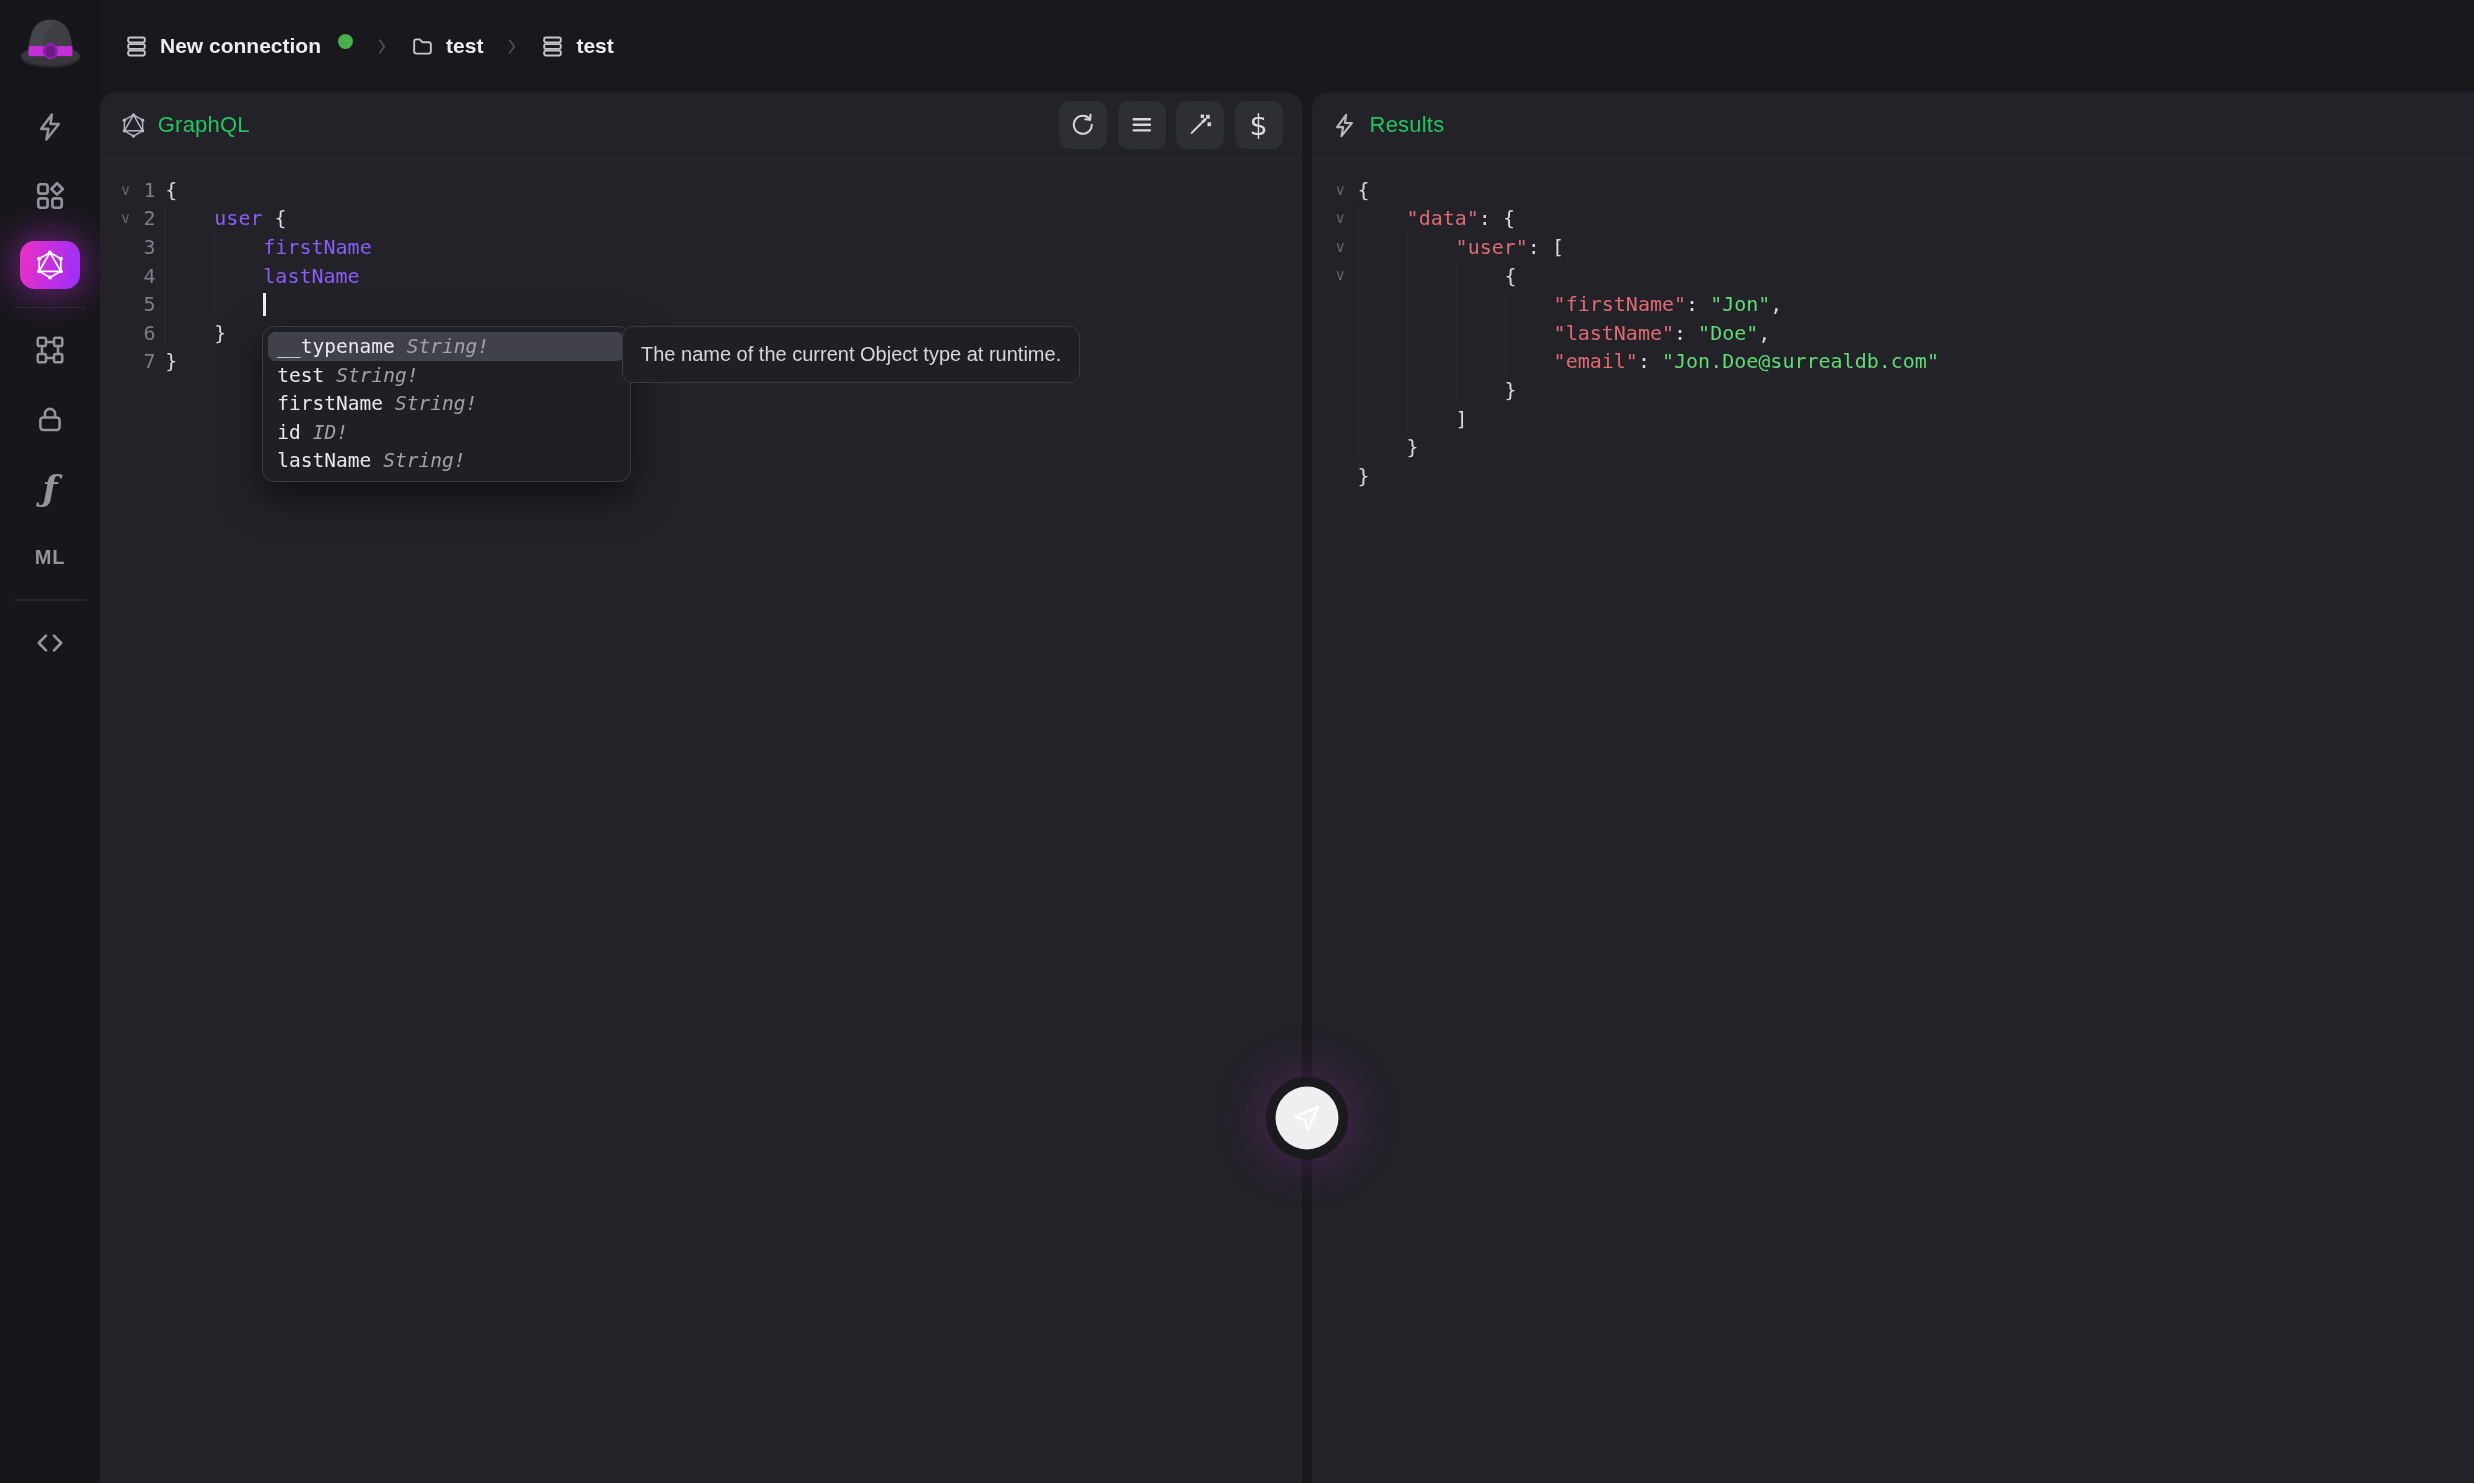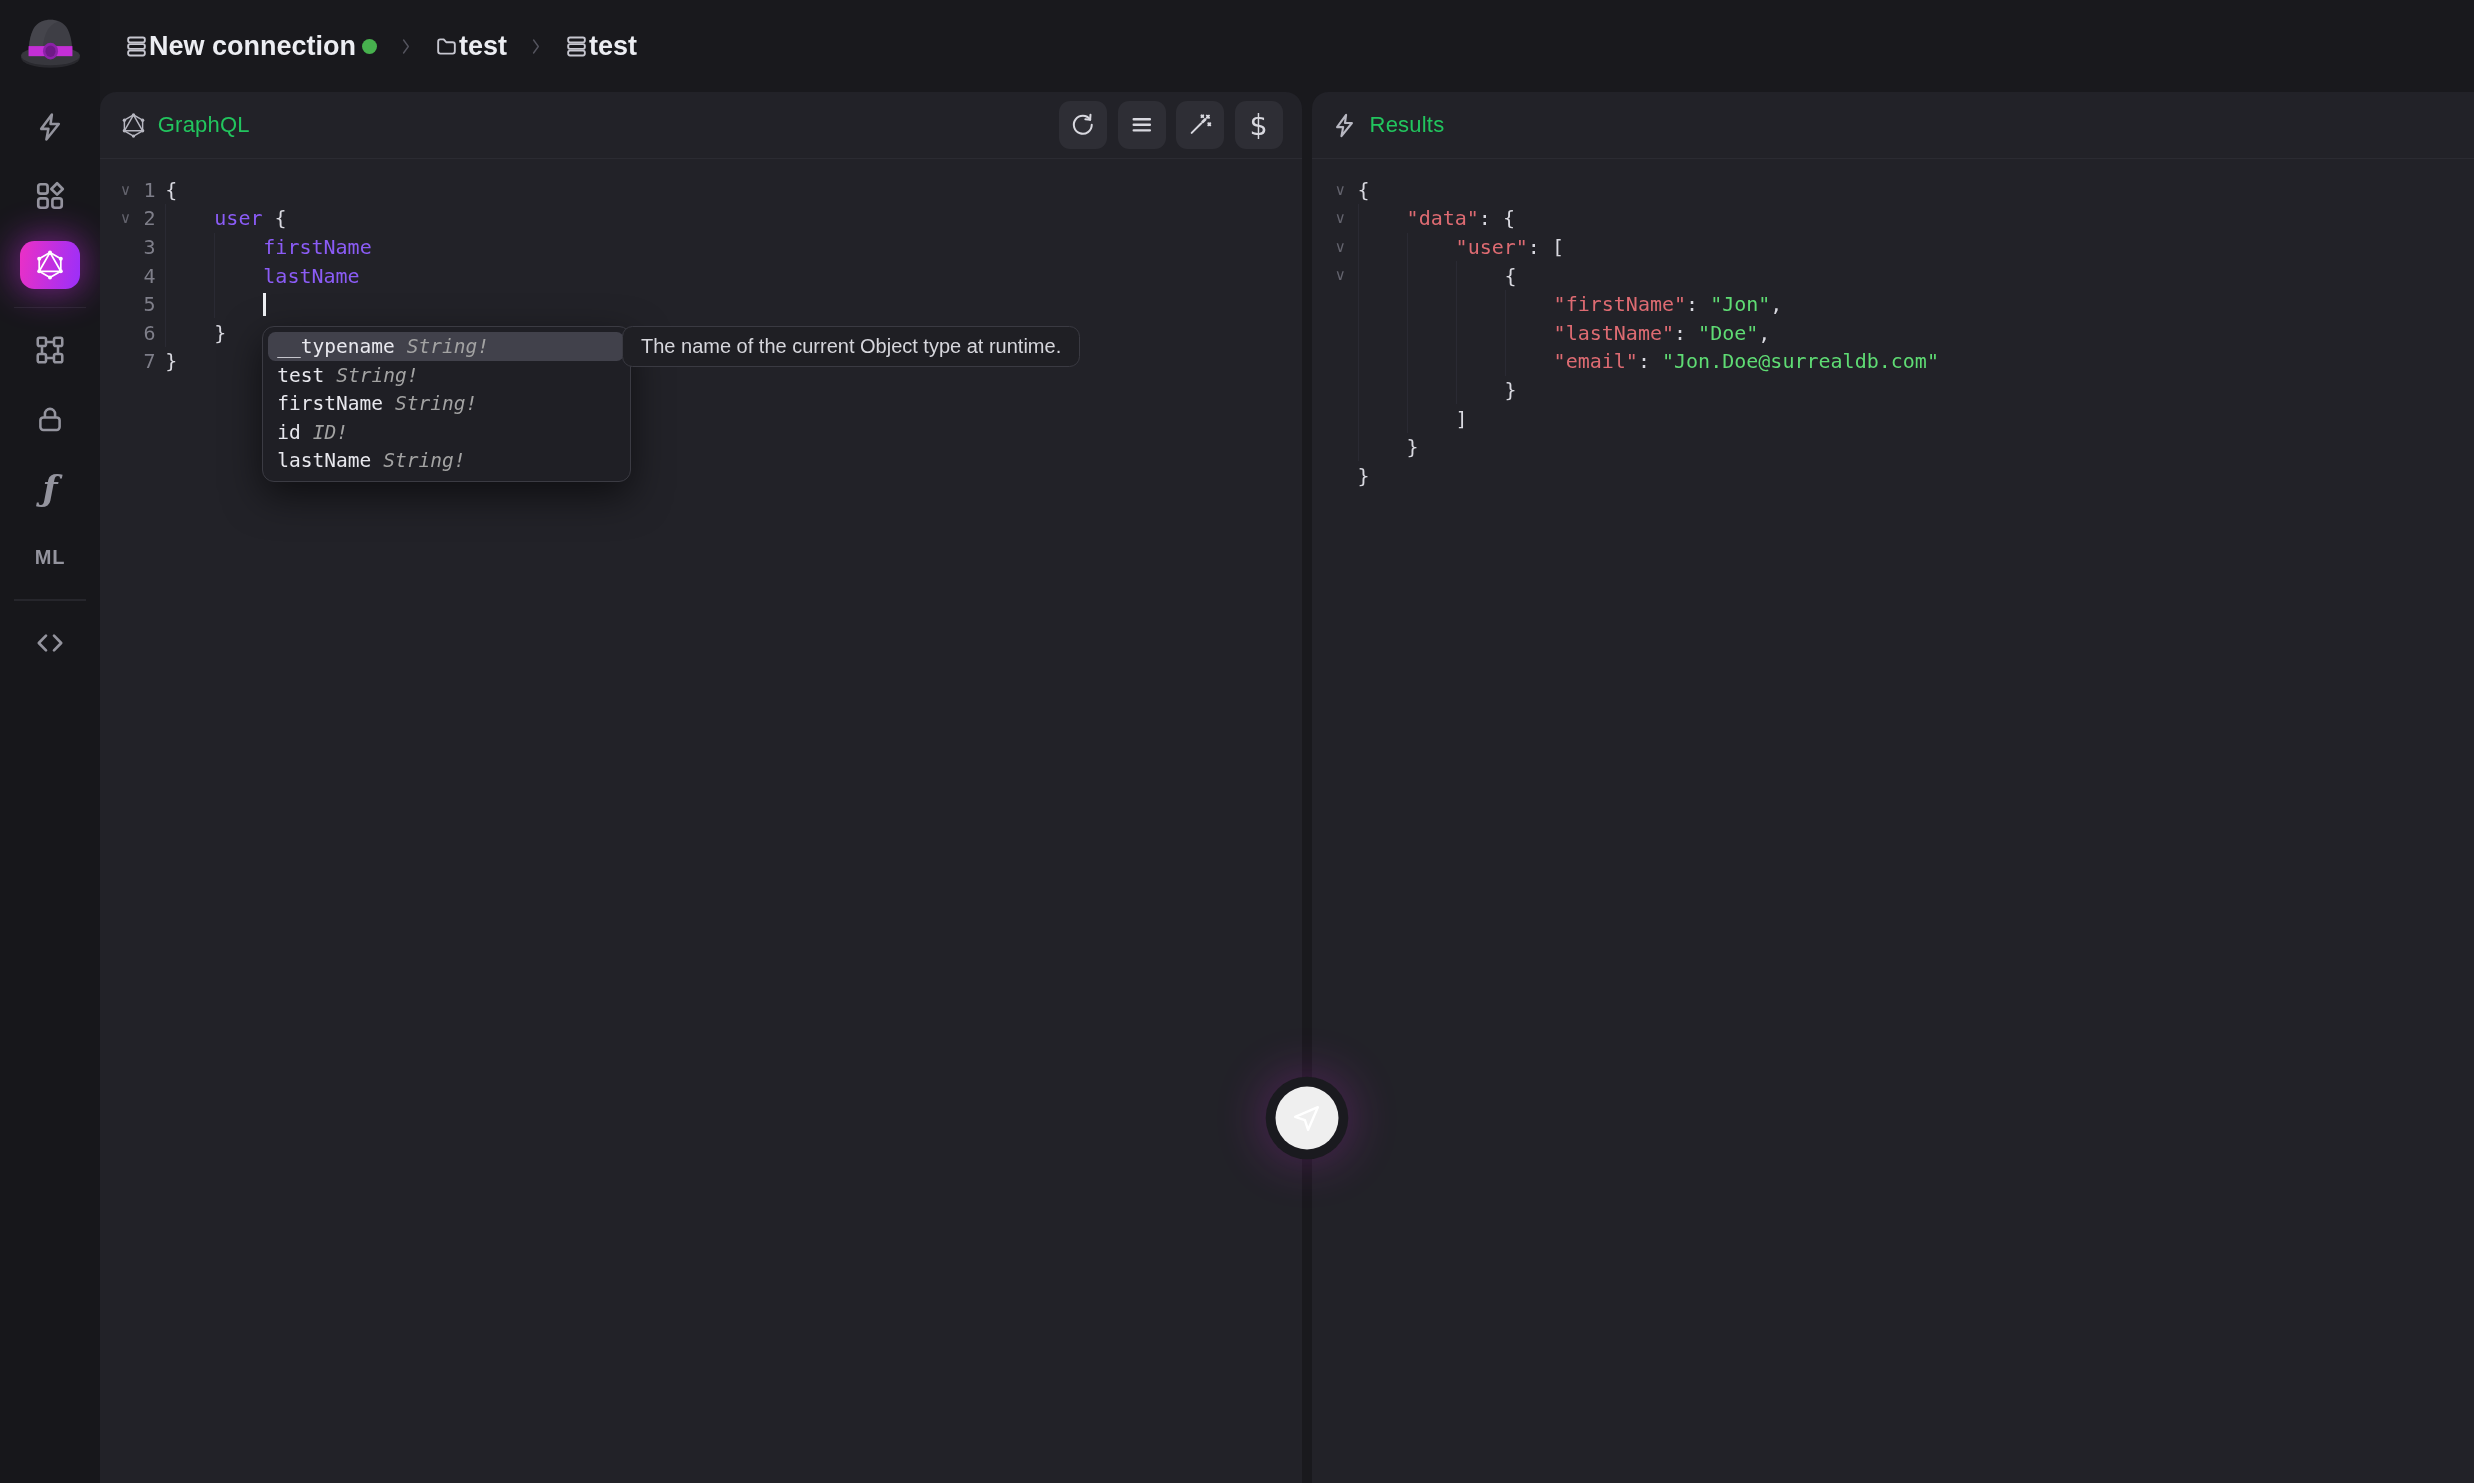--- a/index.html
+++ b/index.html
@@ -22,21 +22,21 @@
   .slot{height:69px;display:flex;align-items:center;justify-content:center}
   .side-btn{width:60px;height:48px;border-radius:14.3px;background:transparent;border:none;
     display:flex;align-items:center;justify-content:center;color:#94949e;cursor:pointer}
   .side-btn .icon{width:32px;height:32px}
   .side-btn.active{color:#ffffff;box-shadow:0 0 35px 4.5px rgba(216,46,244,.45)}
   .side-div{height:1.5px;width:72px;margin:7.5px auto;background:#26262c}
 
   
   .topbar{position:absolute;left:100px;top:0;height:92px;right:0;display:flex;align-items:center;padding-left:16.5px}
   .breadcrumb{display:flex;align-items:center}
-  .crumb{display:flex;align-items:center;gap:0;color:#ecedf2;font-size:27px;font-weight:700;cursor:pointer;background:none;border:none;padding:4.5px 7.5px;border-radius:9px}
+  .crumb{display:flex;gap:11px;color:#ecedf2;font-size:21px;font-weight:700;cursor:pointer;background:none;border:none;padding:4.5px 7.5px;border-radius:9px}
   .crumb .icon{width:25px;height:25px;color:#c7c7d0}
   .status-dot{width:15px;height:15px;border-radius:50%;margin-left:6px}
   .crumb-sep{width:21px;height:21px;color:#54545e;margin:0 10.5px}
 
   
   .main{position:absolute;left:100px;top:92px;right:0;bottom:0;display:flex}
   .panel{background:#222228;position:relative}
   .panel.gql{width:1202px;border-radius:16.5px 16.5px 0 0}
   .gap{width:9.8px;position:relative}
   .panel.results{flex:1;border-radius:16.5px 0 0 0}
@@ -67,21 +67,21 @@
   .cursor{width:2.3px;height:23px;background:#eef0f4;flex:none}
 
   
   .ac{position:absolute;left:162px;top:234px;width:356px;background:#1f1f25;border:1.5px solid #3b3b43;
     border-radius:12px;padding:5.3px;box-shadow:0 13.5px 38px rgba(0,0,0,.55);z-index:6}
   .ac-item{display:flex;gap:12px;align-items:center;height:28.6px;padding:0 9px;border-radius:7.5px;
     font-family:"DejaVu Sans Mono",monospace;font-size:19.5px;color:#e8e8ee;cursor:pointer;white-space:pre}
   .ac-item.sel{background:#41414b}
   .ac-type{color:#a3a3a3;font-style:italic}
   .tip{position:absolute;left:522px;top:234px;background:#1f1f24;border:1.5px solid #3a3a42;border-radius:10.5px;
-    padding:8px 18px;font-size:20px;color:#d6d6dc;white-space:nowrap;z-index:6}
+    padding:16px 18px;font-size:20px;color:#d6d6dc;white-space:nowrap;z-index:6}
 
   
   .fab{position:absolute;left:50%;top:1026px;transform:translate(-50%,-50%);width:63px;height:63px;border-radius:50%;
     border:none;cursor:pointer;display:flex;align-items:center;justify-content:center;color:#fff;
     box-shadow:0 0 0 9.8px #1a1a1f,0 0 53px 7.5px rgba(219,47,230,.33);z-index:8}
   .fab .icon{width:32px;height:32px}
 </style>
 </head>
 <body>
 

